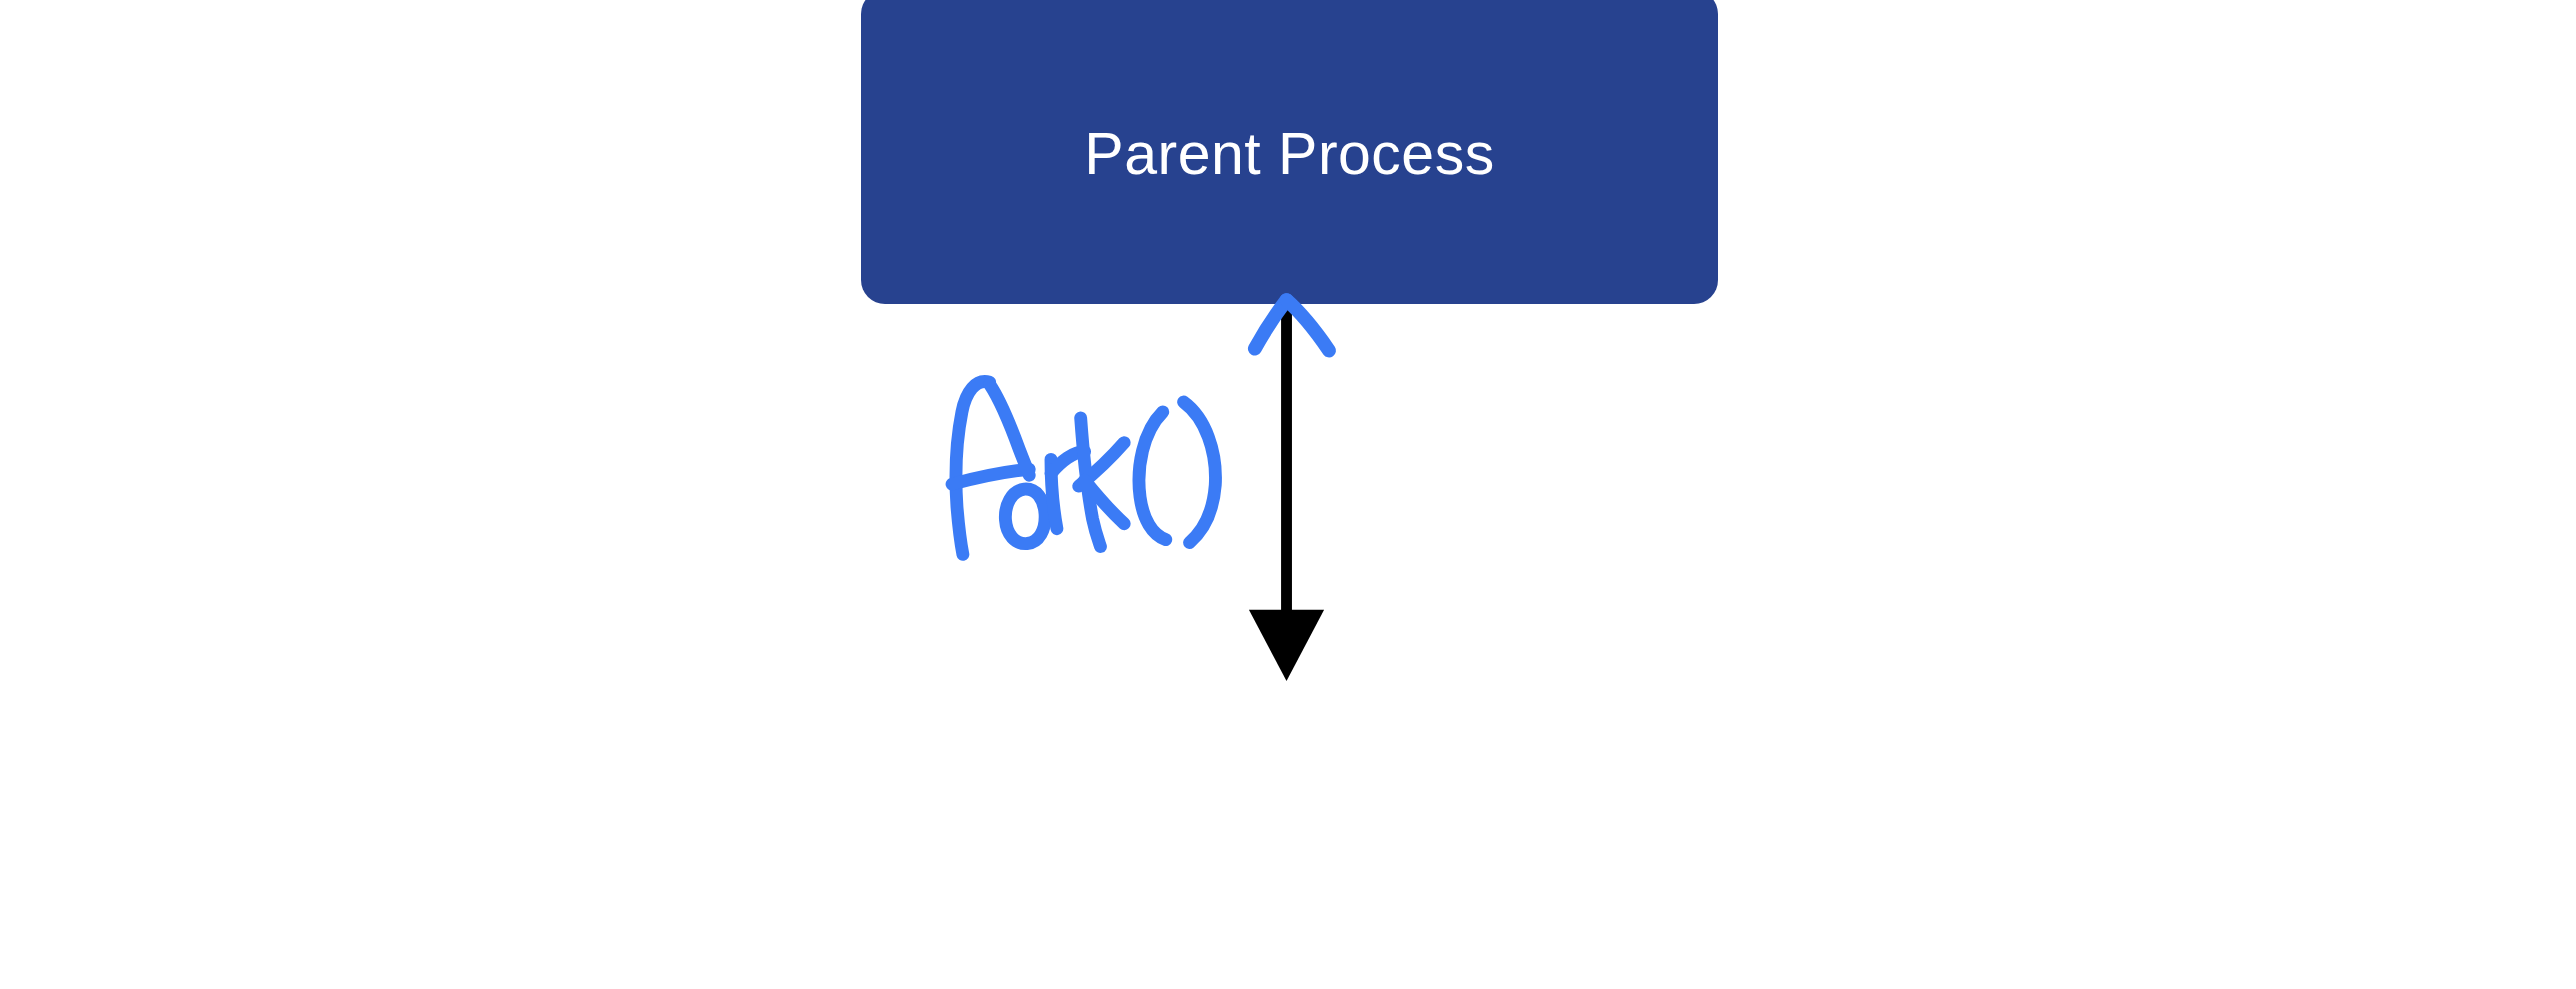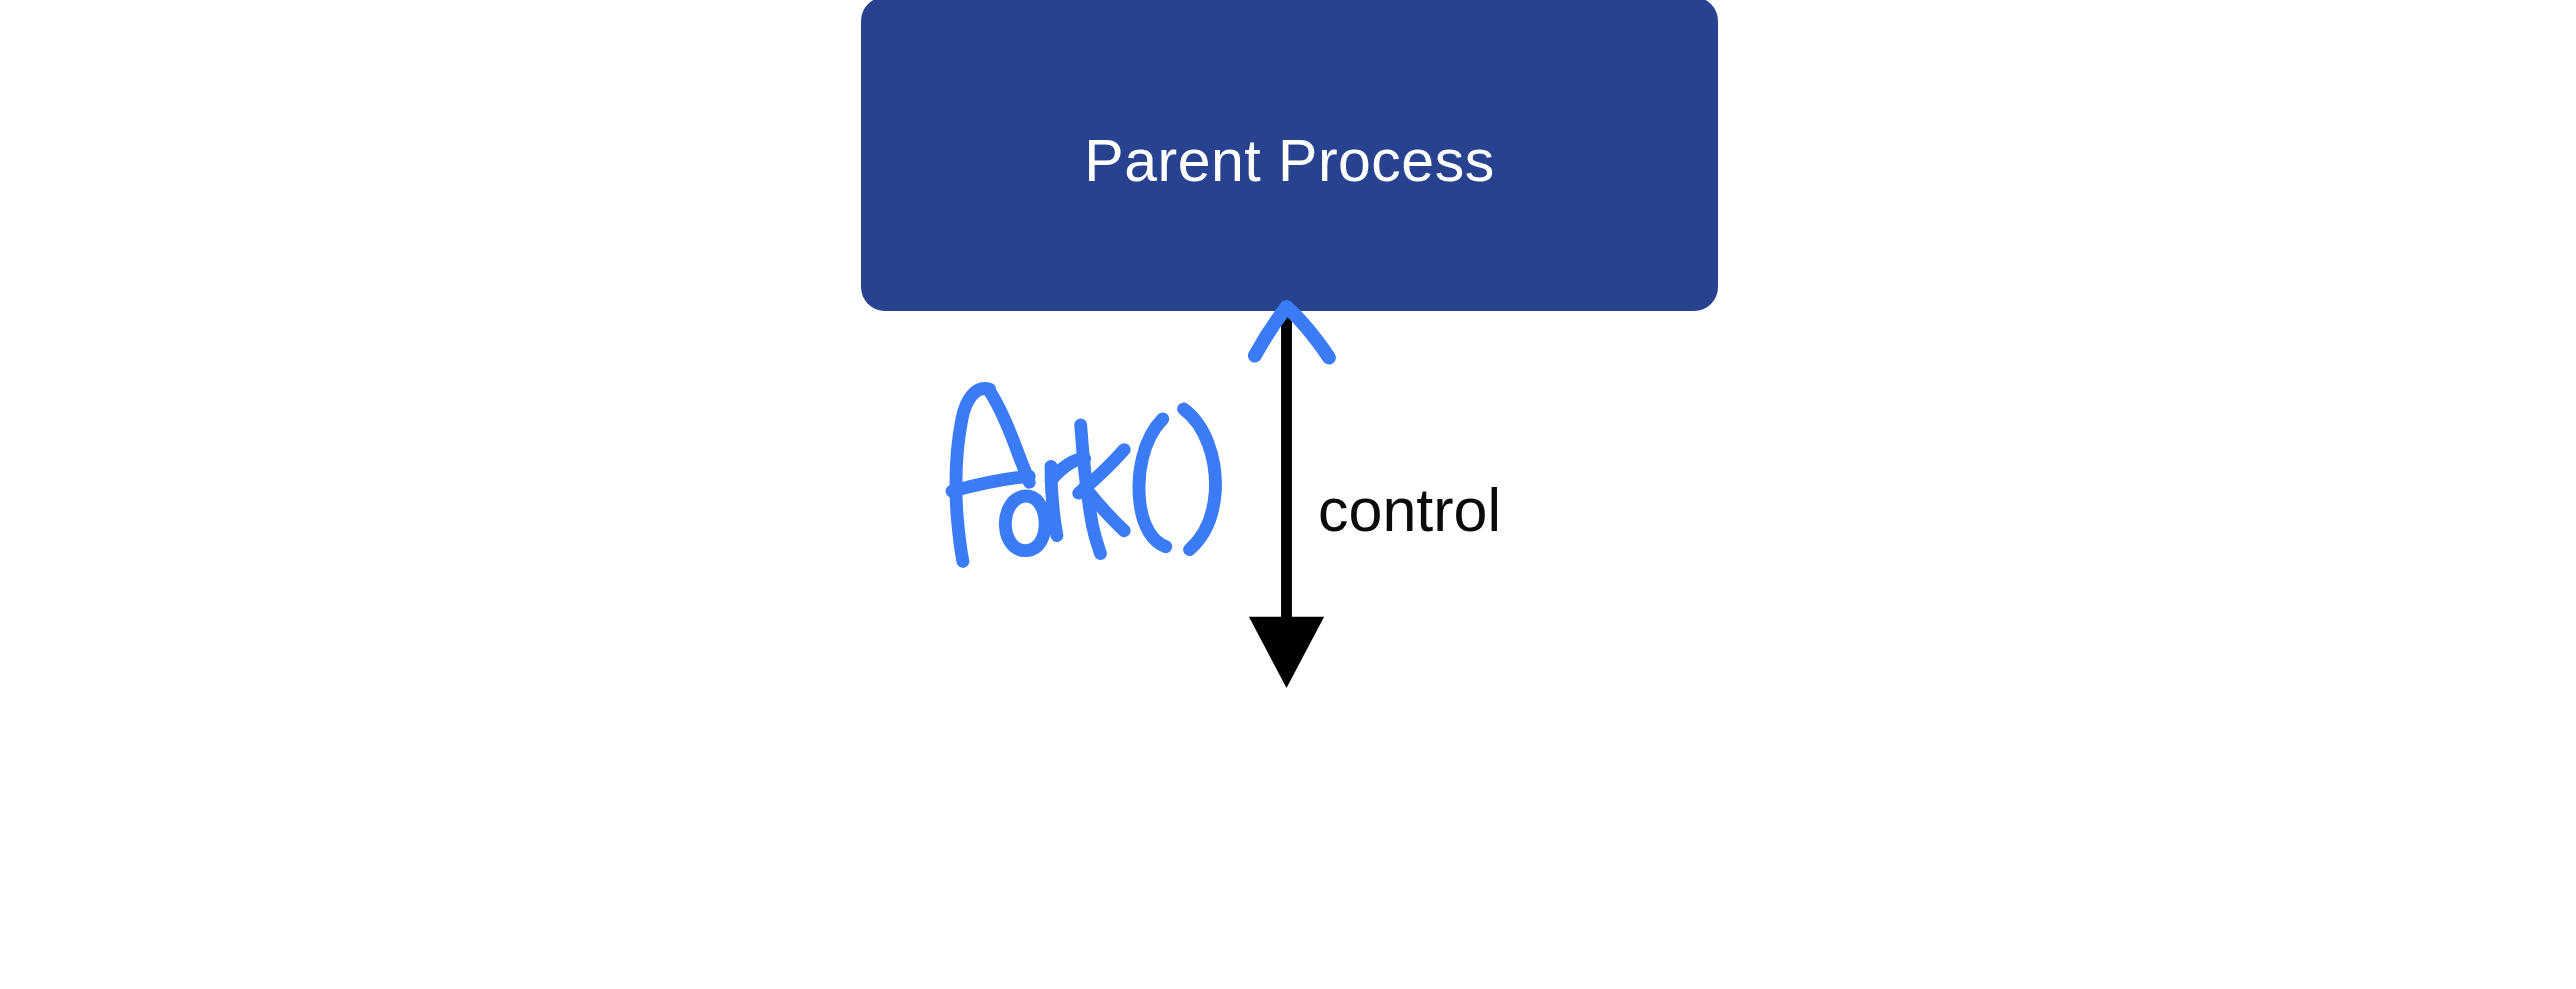--- a/index.html
+++ b/index.html
@@ -11,21 +11,21 @@
     width: 2576px;
     height: 990px;
     position: relative;
     overflow: hidden;
     font-family: "Liberation Sans", sans-serif;
   }
 
   #canvas {
     position: absolute;
     left: 0;
-    top: 11px;
+    top: 4px;
     width: 2576px;
     height: 880px;
     background: #ffffff;
   }
 
   
   .proc-box {
     position: absolute;
     box-sizing: border-box;
     background: #27428F;
@@ -106,21 +106,20 @@
   </div>
 
 
   <svg id="connector-svg" viewBox="0 0 2603 1000">
 
     <line x1="1300" y1="298" x2="1300" y2="640" stroke="#000000" stroke-width="11"></line>
 
     <polygon points="1300,684 1262,612 1338,612" fill="#000000"></polygon>
   </svg>
 
-  <div id="control-label">control</div>
 
   <svg id="ink-svg" viewBox="0 0 2603 1000">
     <g fill="none" stroke="#3B7BF5" stroke-linecap="round" stroke-linejoin="round">
 
       <g>
 
         <path d="M 1000 382
                  C 986 378, 976 392, 972 412
                  C 966 442, 965 478, 967 508
                  C 969 532, 971 546, 973 556" stroke-width="13"></path>

